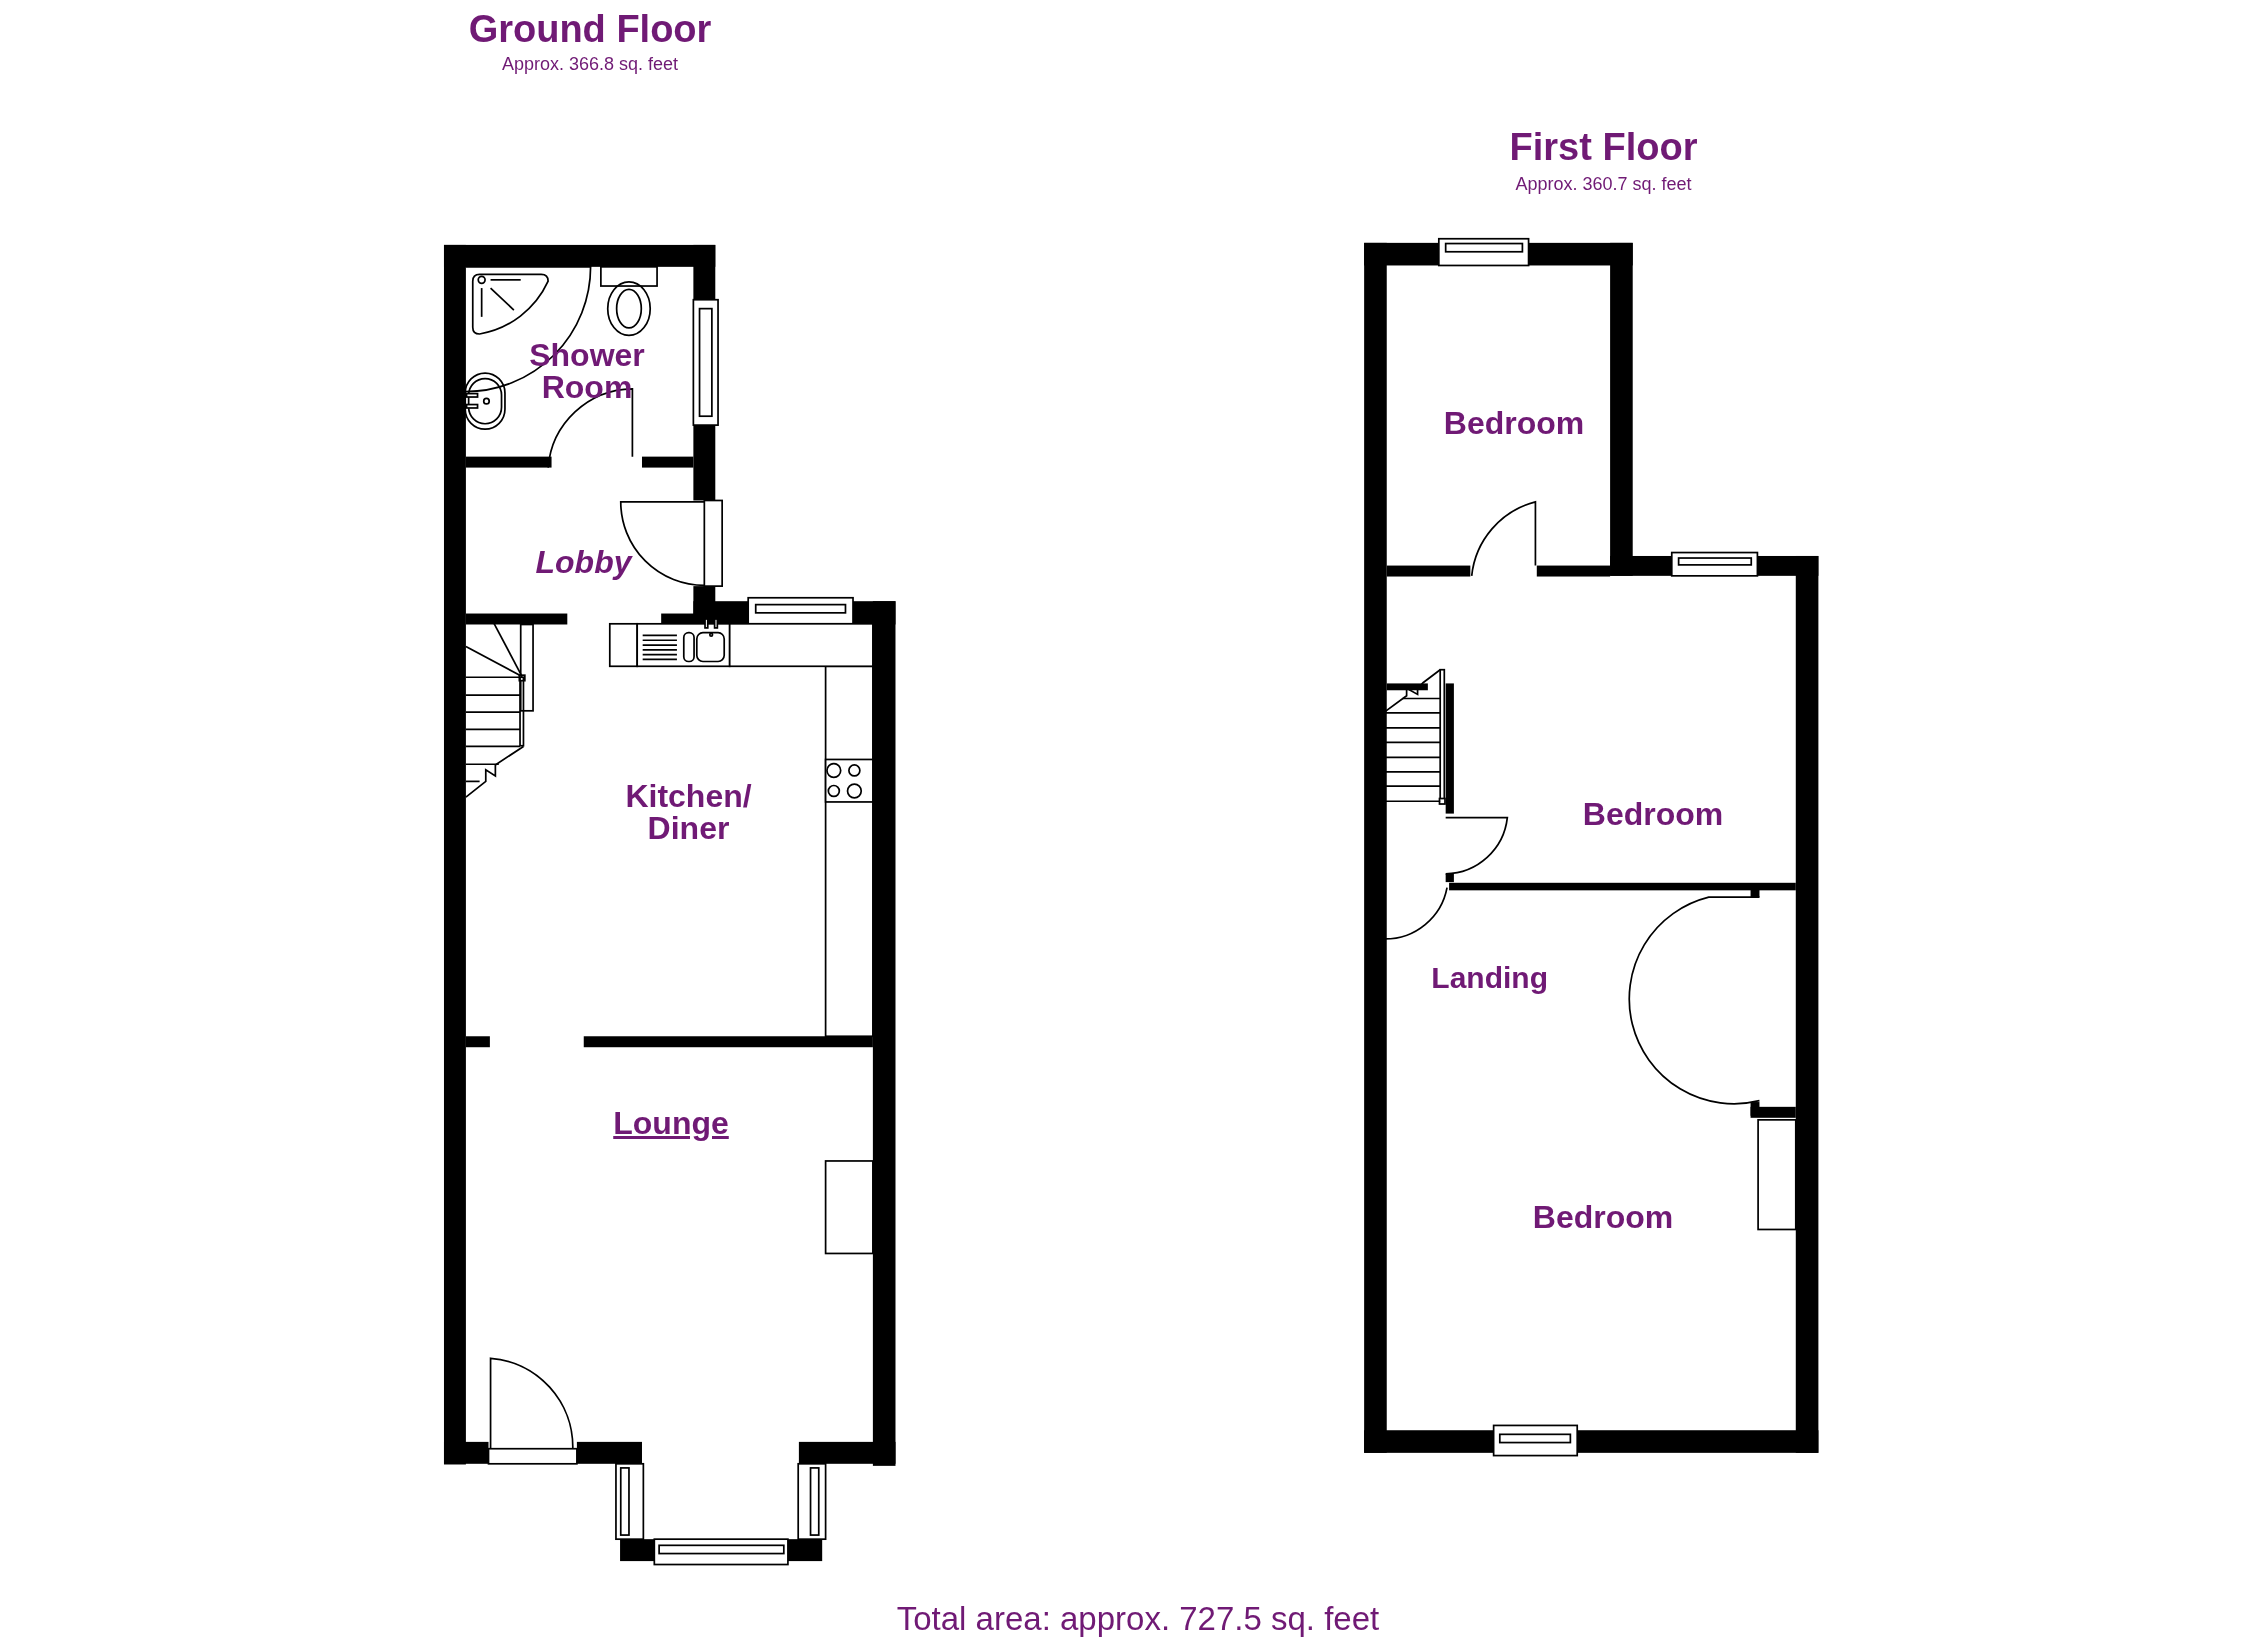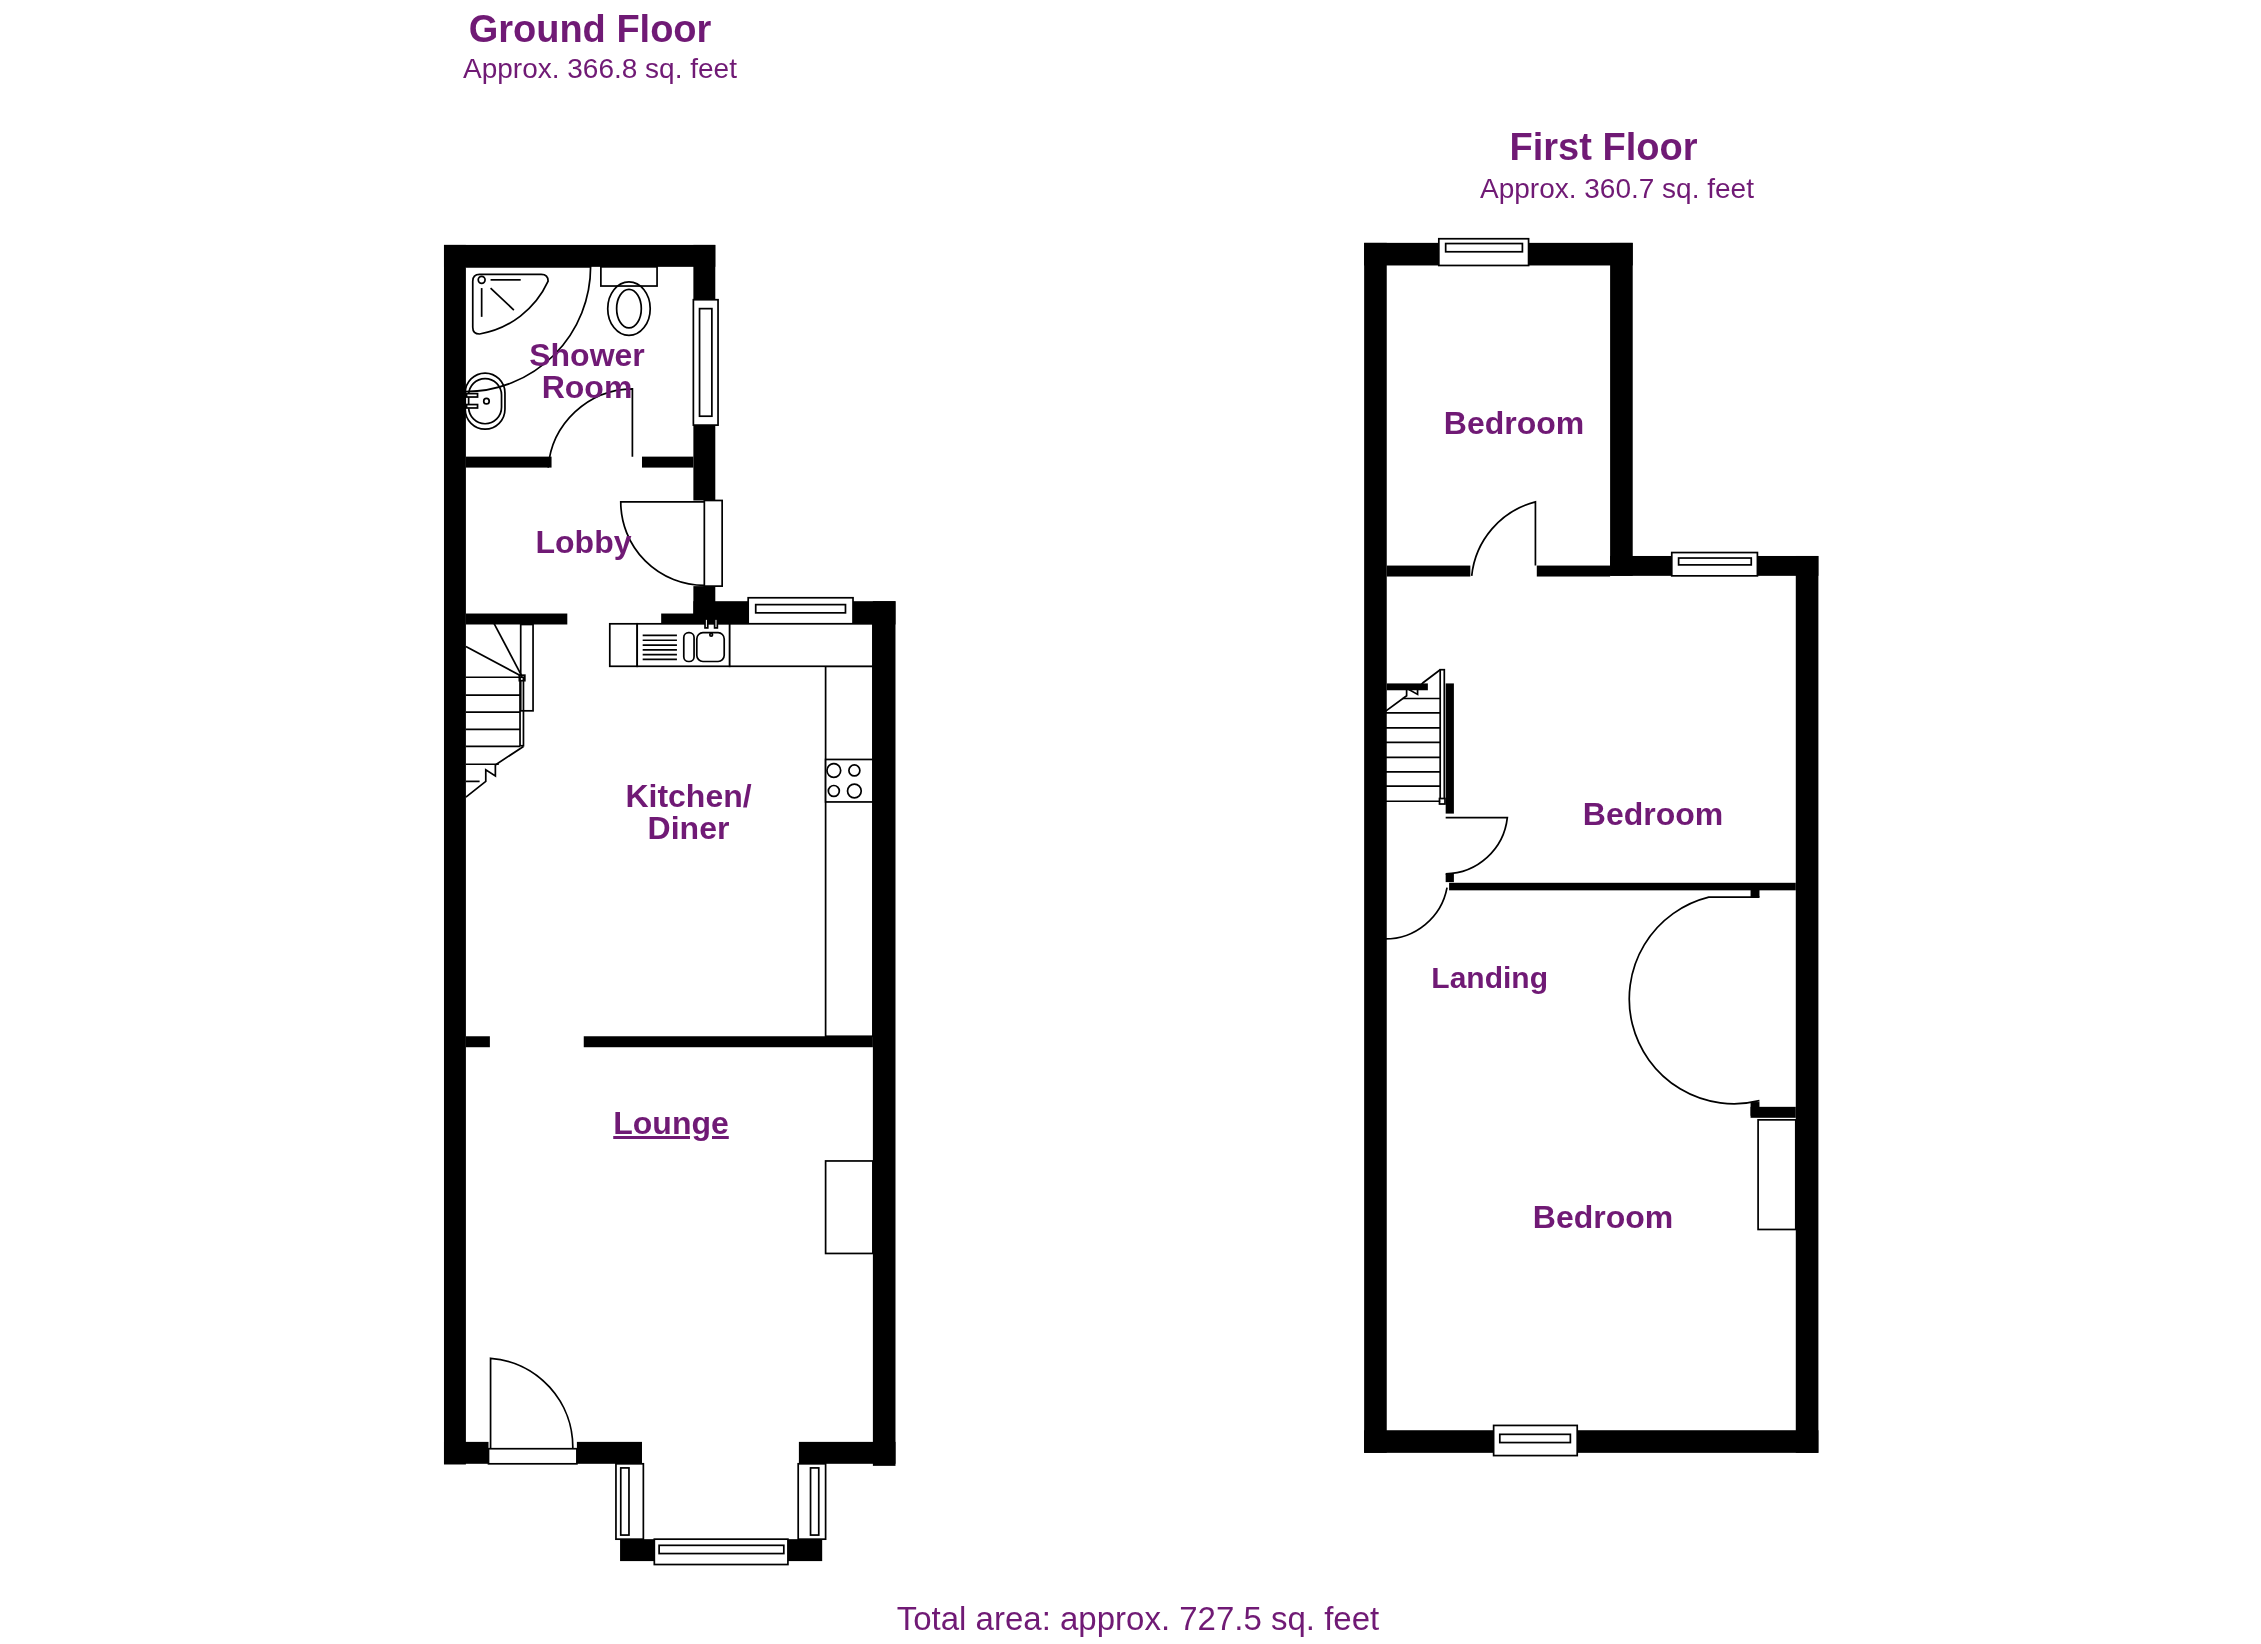--- a/index.html
+++ b/index.html
@@ -1,21 +1,21 @@
 <!DOCTYPE html>
 <html style="font-size:11px"><head>
 <meta charset="utf-8">
 <style>
   html, body { margin:0; padding:0; background:#ffffff; }
   body { width:2261px; height:1645px; position:relative; overflow:hidden; font-family:"Liberation Sans", sans-serif; color:#000; }
   svg.plan { position:absolute; left:0; top:0; width:2261px; height:1645px; }
   .lbl { position:absolute; font-family:"Liberation Sans", sans-serif; font-weight:bold; color:#701a75; text-align:center; white-space:nowrap; line-height:1.0; }
   .room { font-size:32px; }
   .floor-title { font-size:38px; font-weight:bold; }
-  .floor-sub { font-size:28px; font-weight:normal; }
+  .floor-sub { font-size:18px; font-weight:normal; }
   .total { font-size:33px; font-weight:normal; }
   .wall { fill:#000; }
   .thin { fill:none; stroke:#000; stroke-width:2.5; }
   .fix { fill:#fff; stroke:#000; stroke-width:2.5; }
   .win { fill:#fff; stroke:#000; stroke-width:2.5; }
 </style>
 </head>
 <body>
 
 <svg class="plan" viewBox="0 0 3300 2400" xmlns="http://www.w3.org/2000/svg">
@@ -201,21 +201,21 @@
 <div class="lbl floor-title" style="left:463px; top:9.6px; width:254px;">Ground Floor</div>
 <div class="lbl floor-sub" style="left:463px; top:55px; width:254px;">Approx. 366.8 sq. feet</div>
 
 <div class="lbl floor-title" style="left:1480px; top:128px; width:247px;">First Floor</div>
 <div class="lbl floor-sub" style="left:1480px; top:175px; width:247px;">Approx. 360.7 sq. feet</div>
 
 <div class="lbl room" style="left:508px; top:339px; width:158px;">
   <div>Shower</div>
   <div>Room</div>
 </div>
-<div class="lbl room" style="left:508px; top:526px; width:151px;">Lobby</div>
+<div class="lbl room" style="left:508px; top:546px; width:151px;font-style:italic;">Lobby</div>
 <div class="lbl room" style="left:603px; top:780px; width:171px;">
   <div>Kitchen/</div>
   <div>Diner</div>
 </div>
 <div class="lbl room" style="left:589px; top:1107px; width:164px;text-decoration:underline;">Lounge</div>
 
 <div class="lbl room" style="left:1418px; top:407px; width:192px;">Bedroom</div>
 <div class="lbl room" style="left:1557px; top:798px; width:192px;">Bedroom</div>
 <div class="lbl room" style="left:1387px; top:963px; width:161px; font-size:30px;text-align:right;">Landing</div>
 <div class="lbl room" style="left:1507px; top:1201px; width:192px;">Bedroom</div>

